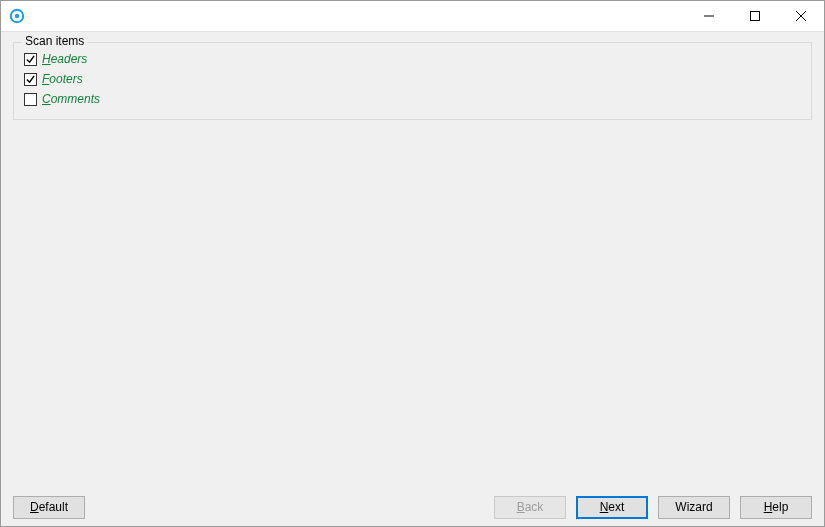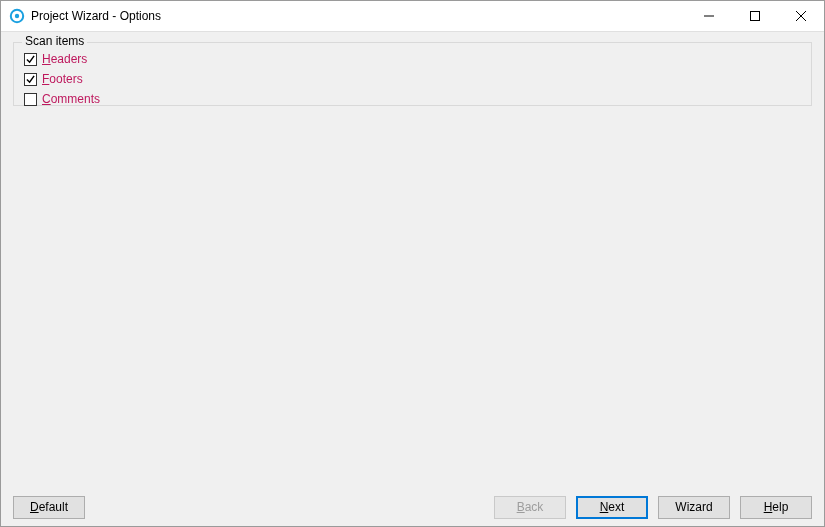--- a/index.html
+++ b/index.html
@@ -57,21 +57,21 @@
     background: #f0f0f0;
     position: relative;
   }
   .groupbox {
     position: absolute;
     left: 12px;
     right: 12px;
     top: 10px;
     border: 1px solid #d9d9d9;
     box-sizing: border-box;
-    height: 64px;
+    height: 78px;
   }
   .groupbox .legend {
     position: absolute;
     top: -9px;
     left: 8px;
     background: #f0f0f0;
     padding: 0 3px;
     color: #000;
     font-size: 12px;
   }
@@ -94,21 +94,21 @@
     border: 1px solid #333;
     box-sizing: border-box;
     margin-right: 5px;
     background: #fff;
     display: flex;
     align-items: center;
     justify-content: center;
   }
   .chk.checked svg { display:block; }
   .chk svg { display:none; }
-  .optlabel { color:#be185d; }
+  .optlabel { color:#15803d;font-style:italic; }
   .optlabel .ul { text-decoration: underline; }
   
   .buttonbar {
     position: absolute;
     left: 0; right: 0; bottom: 0;
     height: 38px;
     padding: 0 12px;
     display: flex;
     align-items: center;
   }
@@ -144,21 +144,20 @@
 
 <div class="window">
 
   <div class="titlebar">
     <span class="appicon">
       <svg viewBox="0 0 16 16" width="16" height="16">
         <circle cx="8" cy="8" r="6.2" fill="none" stroke="#1aa0e0" stroke-width="2"></circle>
         <circle cx="8" cy="8" r="2.2" fill="#1aa0e0"></circle>
       </svg>
     </span>
-    <span class="title">Project Wizard - Options</span>
     <span class="spacer"></span>
     <span class="sysbtn">
       <svg width="10" height="10" viewBox="0 0 10 10">
           <line x1="0" y1="5" x2="10" y2="5" stroke="#000" stroke-width="1"></line>
         </svg>
     </span>
     <span class="sysbtn">
       <svg width="10" height="10" viewBox="0 0 10 10">
           <rect x="0.5" y="0.5" width="9" height="9" fill="none" stroke="#000" stroke-width="1"></rect>
         </svg>

